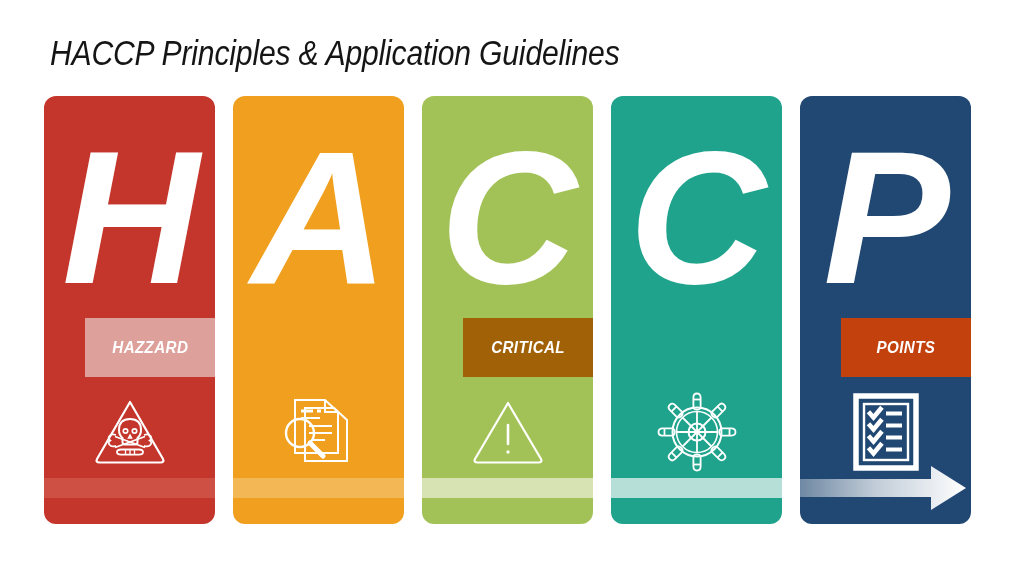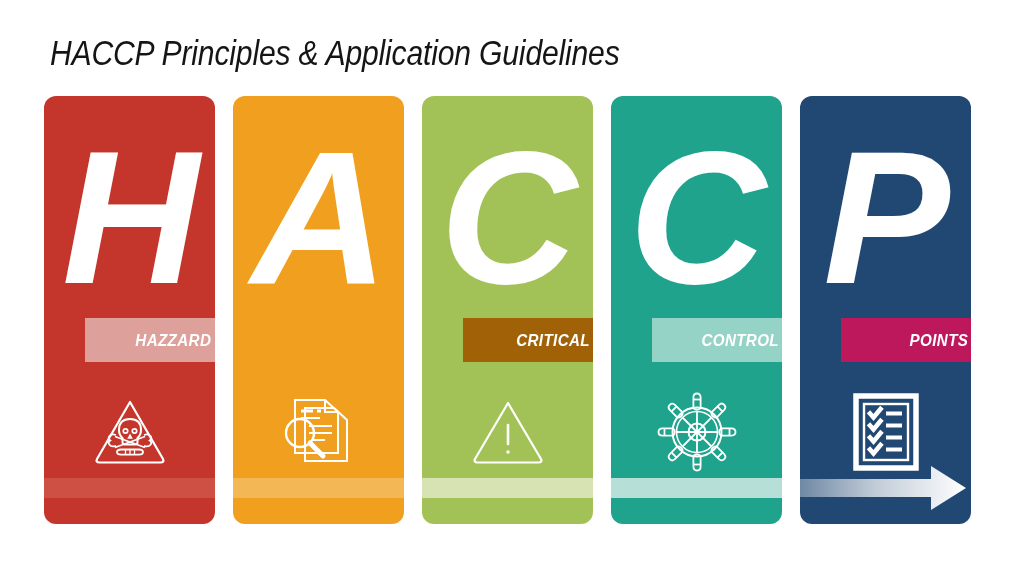--- a/index.html
+++ b/index.html
@@ -62,24 +62,24 @@
     line-height: 150px;
     font-weight: bold;
     color: #ffffff;
     letter-spacing: -2px;
   }
   .card-band {
     position: absolute;
     left: 8px;
     right: 0;
     top: 222px;
-    height: 44px;
+    height: 59px;
     display: flex;
     align-items: center;
-    justify-content: flex-end;
+    justify-content: center;
     margin-left: 33px;
   }
   .card-band-label {
     font-size: 16.5px;
     font-weight: bold;
     color: #ffffff;
     letter-spacing: 0.4px;
     font-family: "Liberation Sans Narrow", "Liberation Sans", sans-serif;
     transform: scaleX(0.92);
   }
@@ -181,23 +181,20 @@
           <path d="M38 5 L71 61 Q72.5 64.5 68.5 64.5 L7.5 64.5 Q3.5 64.5 5 61 Z" stroke-linejoin="round"></path>
           <path d="M38 27 L38 46" stroke-width="2.6" stroke-linecap="round"></path>
           <circle cx="38" cy="54" r="1.7" fill="#ffffff" stroke="none"></circle>
         </svg>
       </div>
     </div>
 
     <div class="card" style="background:#1FA38C">
       <div class="card-stripe" style="background:#B6E0D7"></div>
       <div class="card-letter">C</div>
-      <div class="card-band" style="background:#96D3C7">
-        <span class="card-band-label">CONTROL</span>
-      </div>
       <div class="card-icon">
         <svg width="82" height="82" viewBox="0 0 82 82" fill="none" stroke="#ffffff" stroke-width="1.8">
           <g>
 
             <g>
               <path d="M41 2.5 q-3.6 0 -3.6 4 l0 9 q0 3.2 3.6 3.2 q3.6 0 3.6 -3.2 l0 -9 q0 -4 -3.6 -4 Z"></path>
               <path d="M37.4 8.5 L44.6 8.5"></path>
             </g>
             <g transform="rotate(45 41 41)">
               <path d="M41 2.5 q-3.6 0 -3.6 4 l0 9 q0 3.2 3.6 3.2 q3.6 0 3.6 -3.2 l0 -9 q0 -4 -3.6 -4 Z"></path>
@@ -249,21 +246,21 @@
             <linearGradient id="arrowGrad" x1="0" y1="0" x2="1" y2="0">
               <stop offset="0" stop-color="#ffffff" stop-opacity="0.35"></stop>
               <stop offset="0.45" stop-color="#ffffff" stop-opacity="0.72"></stop>
               <stop offset="1" stop-color="#ffffff" stop-opacity="1"></stop>
             </linearGradient>
           </defs>
           <path d="M0 15 L131 15 L131 2 L166 24 L131 46 L131 33 L0 33 Z" fill="url(#arrowGrad)"></path>
         </svg>
       </div>
       <div class="card-letter">P</div>
-      <div class="card-band" style="background:#be185d">
+      <div class="card-band" style="background:#c2410c">
         <span class="card-band-label">POINTS</span>
       </div>
       <div class="card-icon">
         <svg width="66" height="78" viewBox="0 0 66 78" fill="none">
           <rect x="3" y="3" width="60" height="72" stroke="#ffffff" stroke-width="5.5" fill="none"></rect>
           <rect x="11" y="11" width="44" height="56" stroke="#ffffff" stroke-width="2.4" fill="none"></rect>
           <g stroke="#ffffff" stroke-width="4.6" stroke-linecap="square" fill="none">
             <path d="M17 20.5 L20.5 24.5 L27.5 16"></path>
             <path d="M17 32.5 L20.5 36.5 L27.5 28"></path>
             <path d="M17 44.5 L20.5 48.5 L27.5 40"></path>

